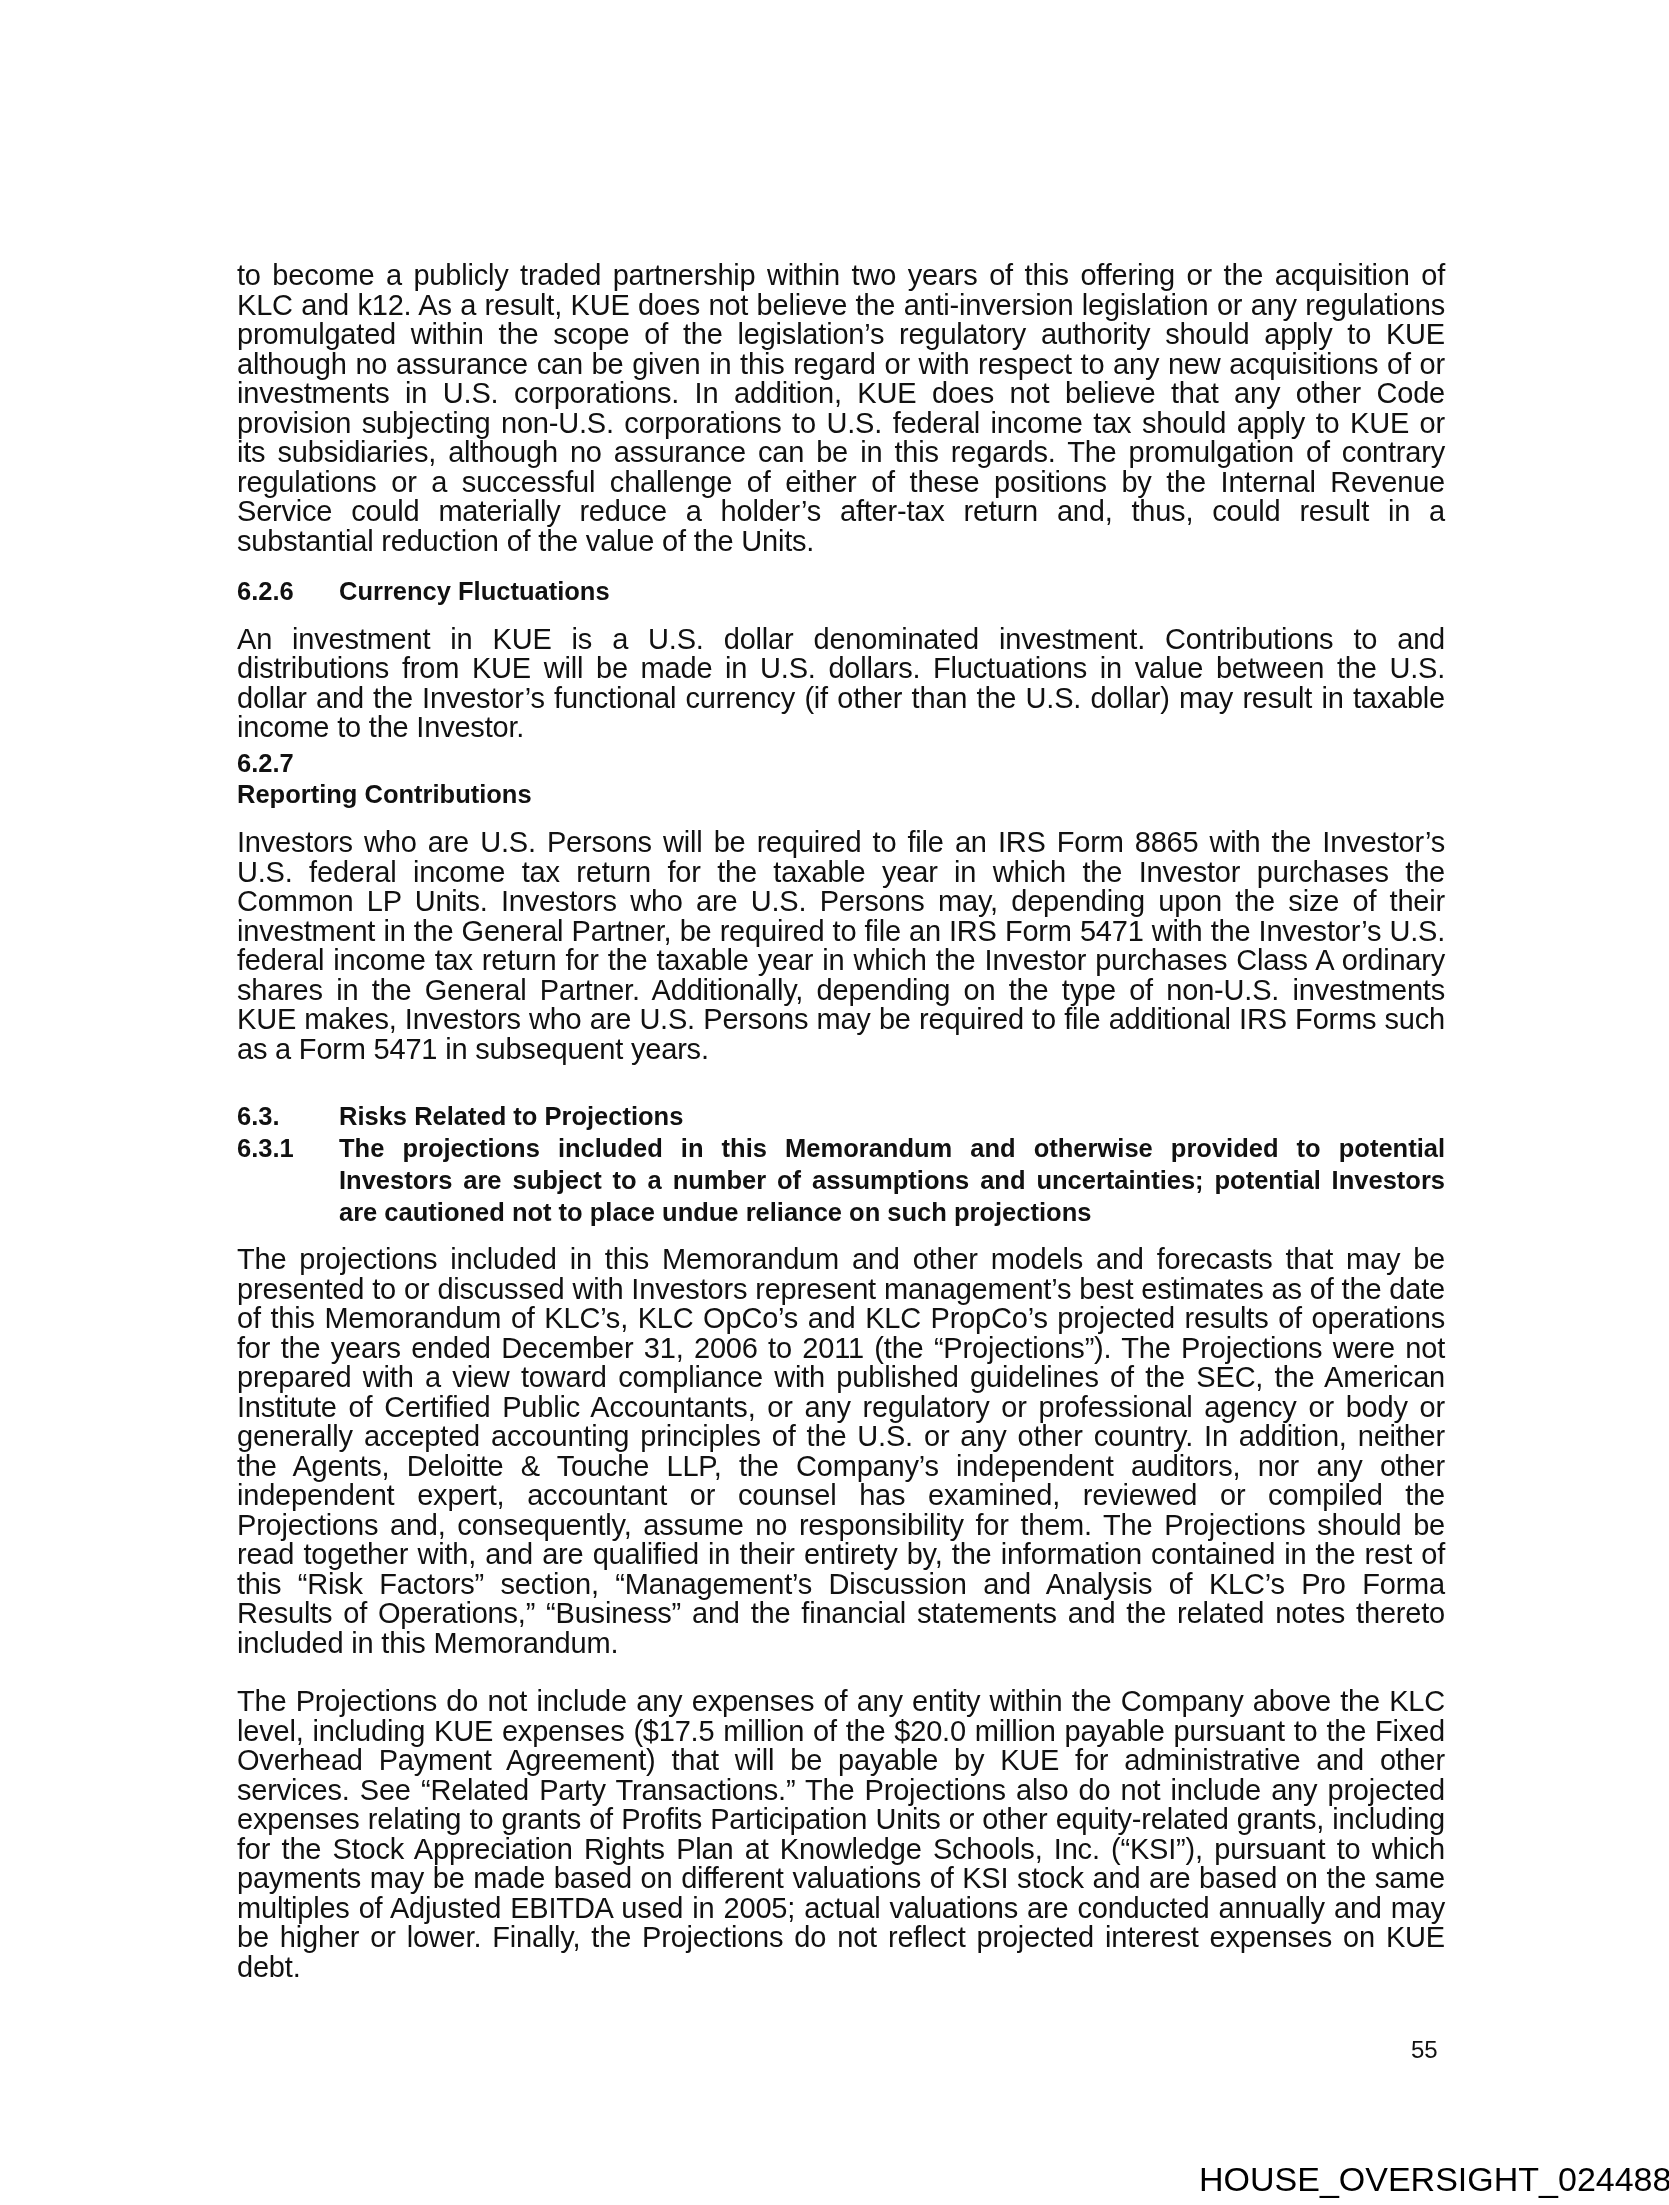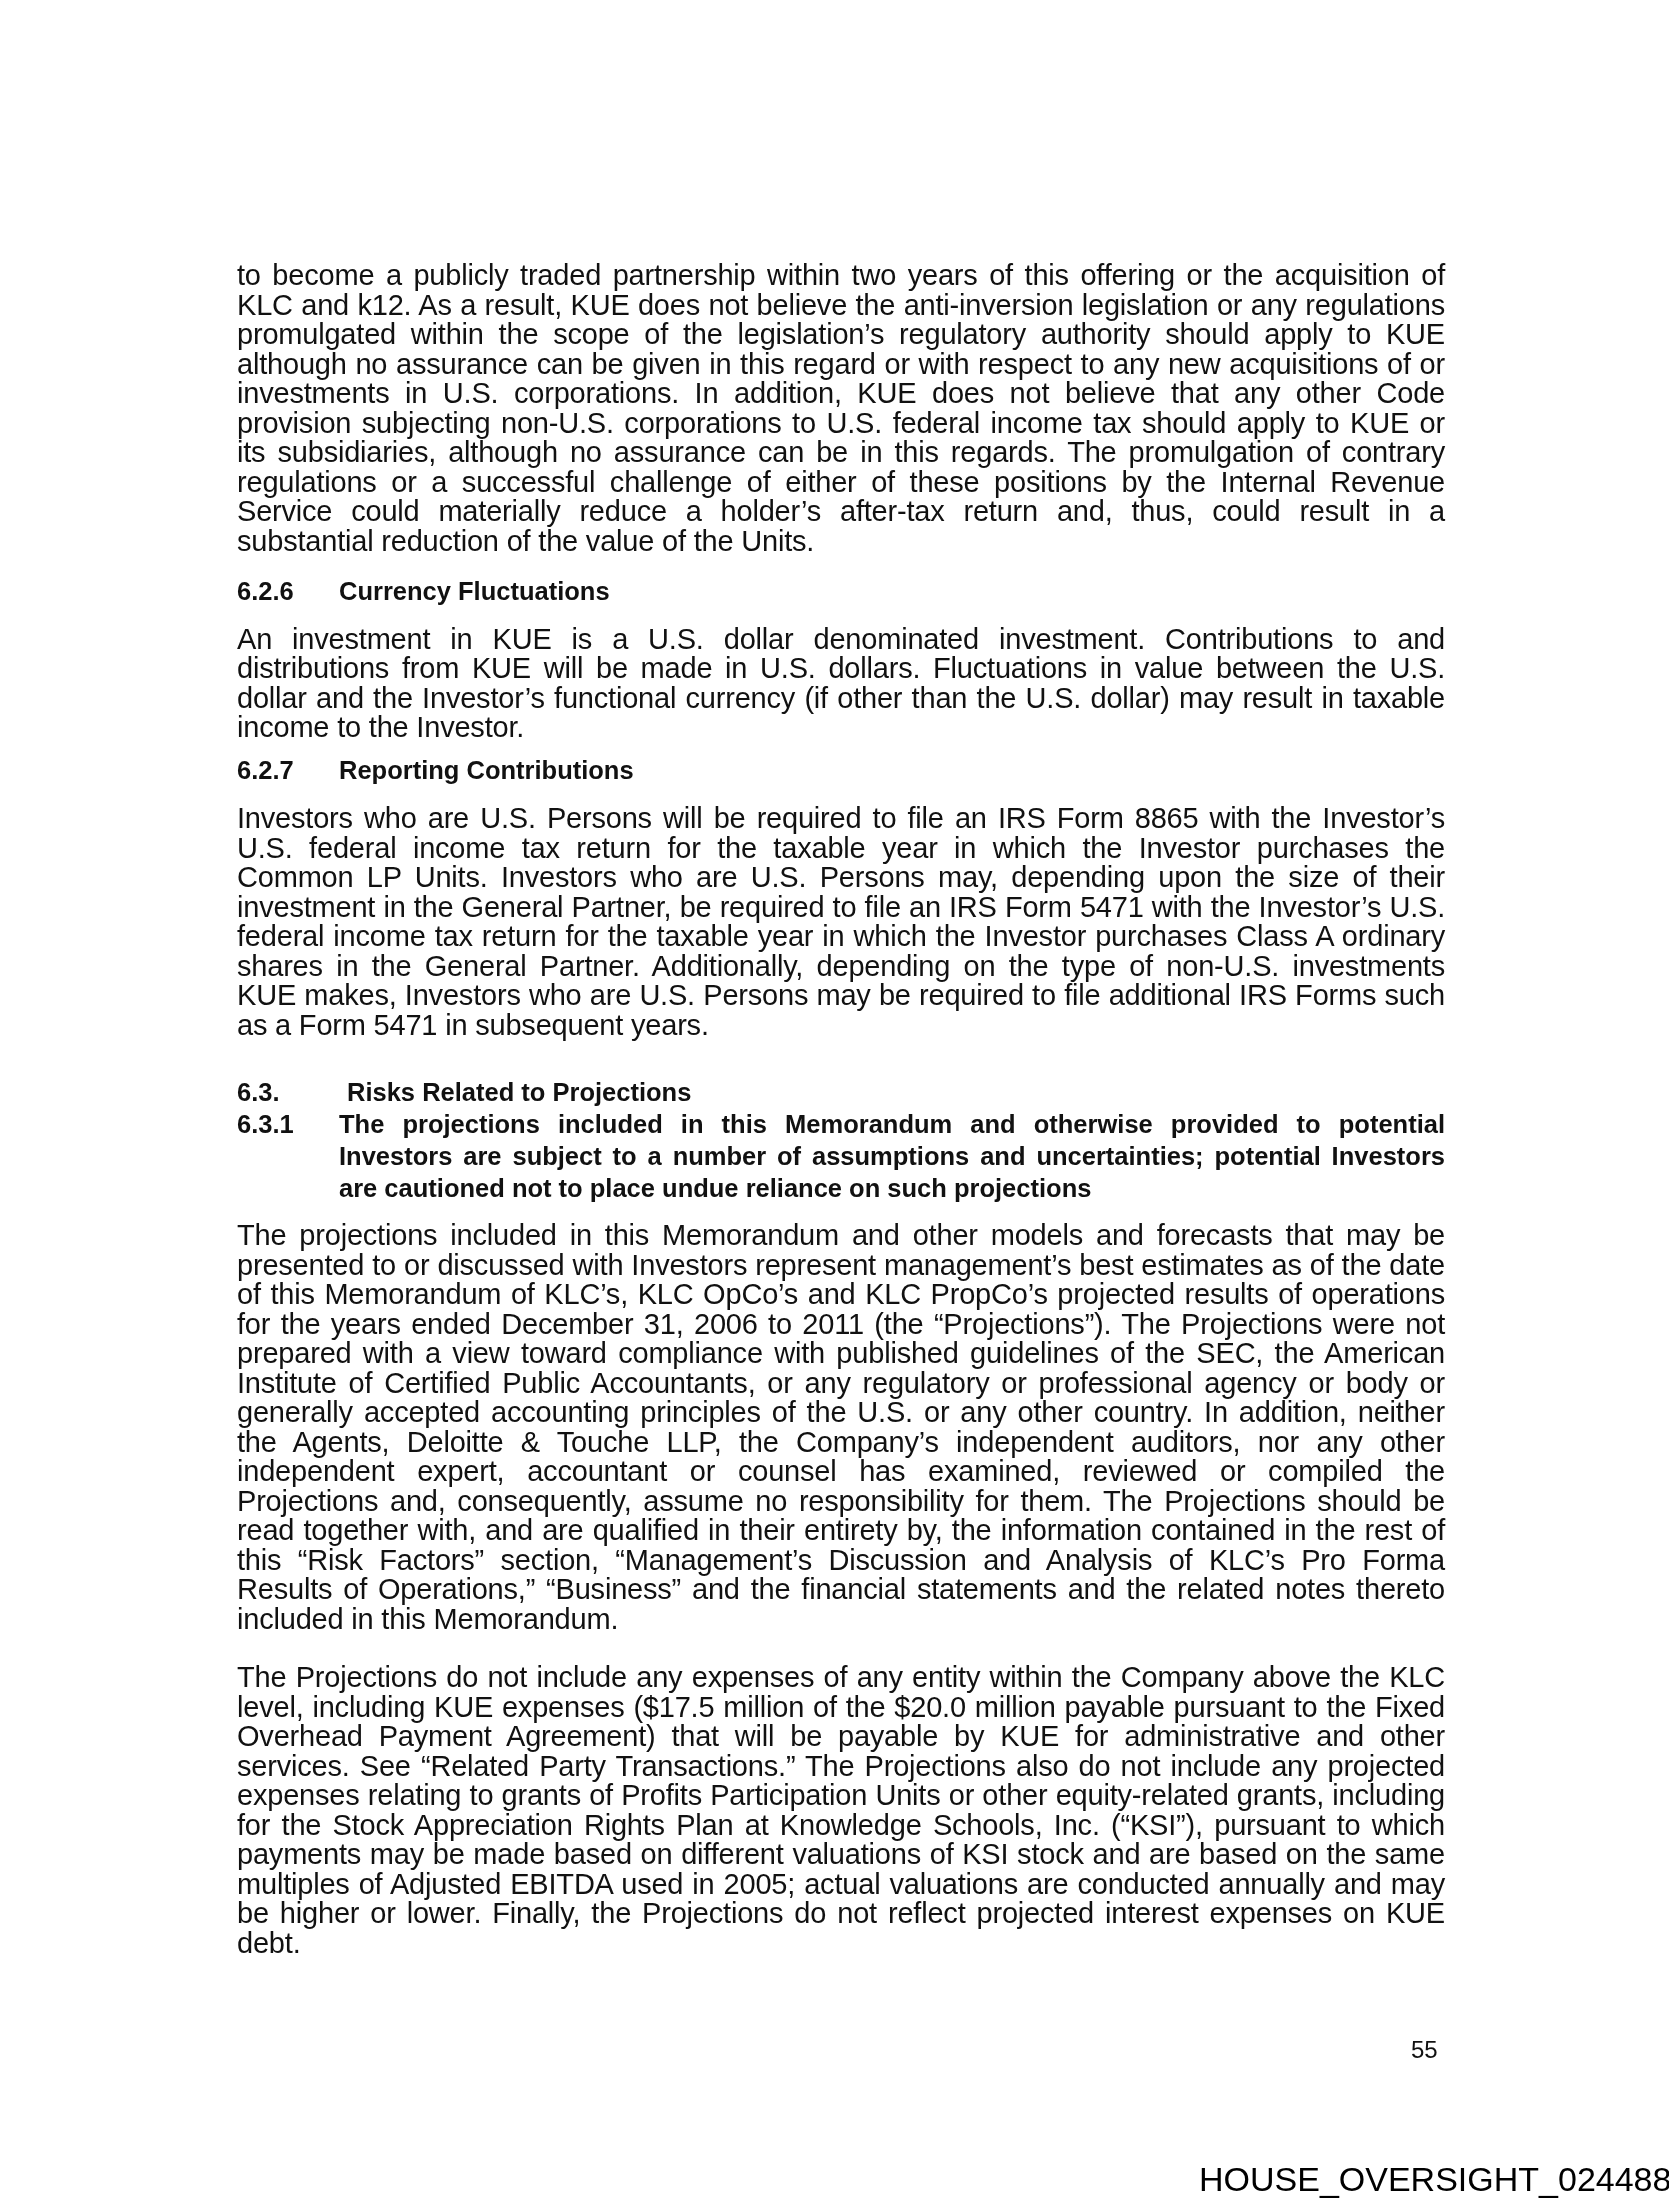--- a/index.html
+++ b/index.html
@@ -18,27 +18,27 @@
 
 <div class="page">
   <p class="body">to become a publicly traded partnership within two years of this offering or the acquisition of KLC and k12. As a result, KUE does not believe the anti-inversion legislation or any regulations promulgated within the scope of the legislation’s regulatory authority should apply to KUE although no assurance can be given in this regard or with respect to any new acquisitions of or investments in U.S. corporations.  In addition, KUE does not believe that any other Code provision subjecting non-U.S. corporations to U.S. federal income tax should apply to KUE or its subsidiaries, although no assurance can be in this regards.  The promulgation of contrary regulations or a successful challenge of either of these positions by the Internal Revenue Service could materially reduce a holder’s after-tax return and, thus, could result in a substantial reduction of the value of the Units.</p>
 
   <div class="h3" style="margin-top:19.6px;">
     <span class="num">6.2.6</span>
     <span class="txt">Currency Fluctuations</span>
   </div>
   <p class="body" style="margin-top:18.3px;">An investment in KUE is a U.S. dollar denominated investment.  Contributions to and distributions from KUE will be made in U.S. dollars.  Fluctuations in value between the U.S. dollar and the Investor’s functional currency (if other than the U.S. dollar) may result in taxable income to the Investor.</p>
 
-  <div class="h3" style="margin-top:12px;">
+  <div class="h3" style="margin-top:5px;flex-direction:column;">
     <span class="num">6.2.7</span>
     <span class="txt">Reporting Contributions</span>
   </div>
   <p class="body" style="margin-top:18.3px;">Investors who are U.S. Persons will be required to file an IRS Form 8865 with the Investor’s U.S. federal income tax return for the taxable year in which the Investor purchases the Common LP Units.  Investors who are U.S. Persons may, depending upon the size of their investment in the General Partner, be required to file an IRS Form 5471 with the Investor’s U.S. federal income tax return for the taxable year in which the Investor purchases Class A ordinary shares in the General Partner.  Additionally, depending on the type of non-U.S. investments KUE makes, Investors who are U.S. Persons may be required to file additional IRS Forms such as a Form 5471 in subsequent years.</p>
 
-  <div class="h3" style="margin-top:37px;gap:8px;">
+  <div class="h3" style="margin-top:37px;">
     <span class="num">6.3.</span>
     <span class="txt">Risks Related to Projections</span>
   </div>
 
   <div class="h3 just" style="line-height:32px;">
     <span class="num">6.3.1</span>
     <span class="txt">The projections included in this Memorandum and otherwise provided to potential Investors are subject to a number of assumptions and uncertainties; potential Investors are cautioned not to place undue reliance on such projections</span>
   </div>
   <p class="body" style="margin-top:17px;">The projections included in this Memorandum and other models and forecasts that may be presented to or discussed with Investors represent management’s best estimates as of the date of this Memorandum of KLC’s, KLC OpCo’s and KLC PropCo’s projected results of operations for the years ended December 31, 2006 to 2011 (the “Projections”).  The Projections were not prepared with a view toward compliance with published guidelines of the SEC, the American Institute of Certified Public Accountants, or any regulatory or professional agency or body or generally accepted accounting principles of the U.S. or any other country.  In addition, neither the Agents, Deloitte &amp; Touche LLP, the Company’s independent auditors, nor any other independent expert, accountant or counsel has examined, reviewed or compiled the Projections and, consequently, assume no responsibility for them.  The Projections should be read together with, and are qualified in their entirety by, the information contained in the rest of this “Risk Factors” section, “Management’s Discussion and Analysis of KLC’s Pro Forma Results of Operations,” “Business” and the financial statements and the related notes thereto included in this Memorandum.</p>
   <p class="body" style="margin-top:29px;">The Projections do not include any expenses of any entity within the Company above the KLC level, including KUE expenses ($17.5 million of the $20.0 million payable pursuant to the Fixed Overhead Payment Agreement) that will be payable by KUE for administrative and other services.  See “Related Party Transactions.”  The Projections also do not include any projected expenses relating to grants of Profits Participation Units or other equity-related grants, including for the Stock Appreciation Rights Plan at Knowledge Schools, Inc. (“KSI”), pursuant to which payments may be made based on different valuations of KSI stock and are based on the same multiples of Adjusted EBITDA used in 2005; actual valuations are conducted annually and may be higher or lower.  Finally, the Projections do not reflect projected interest expenses on KUE debt.</p>

